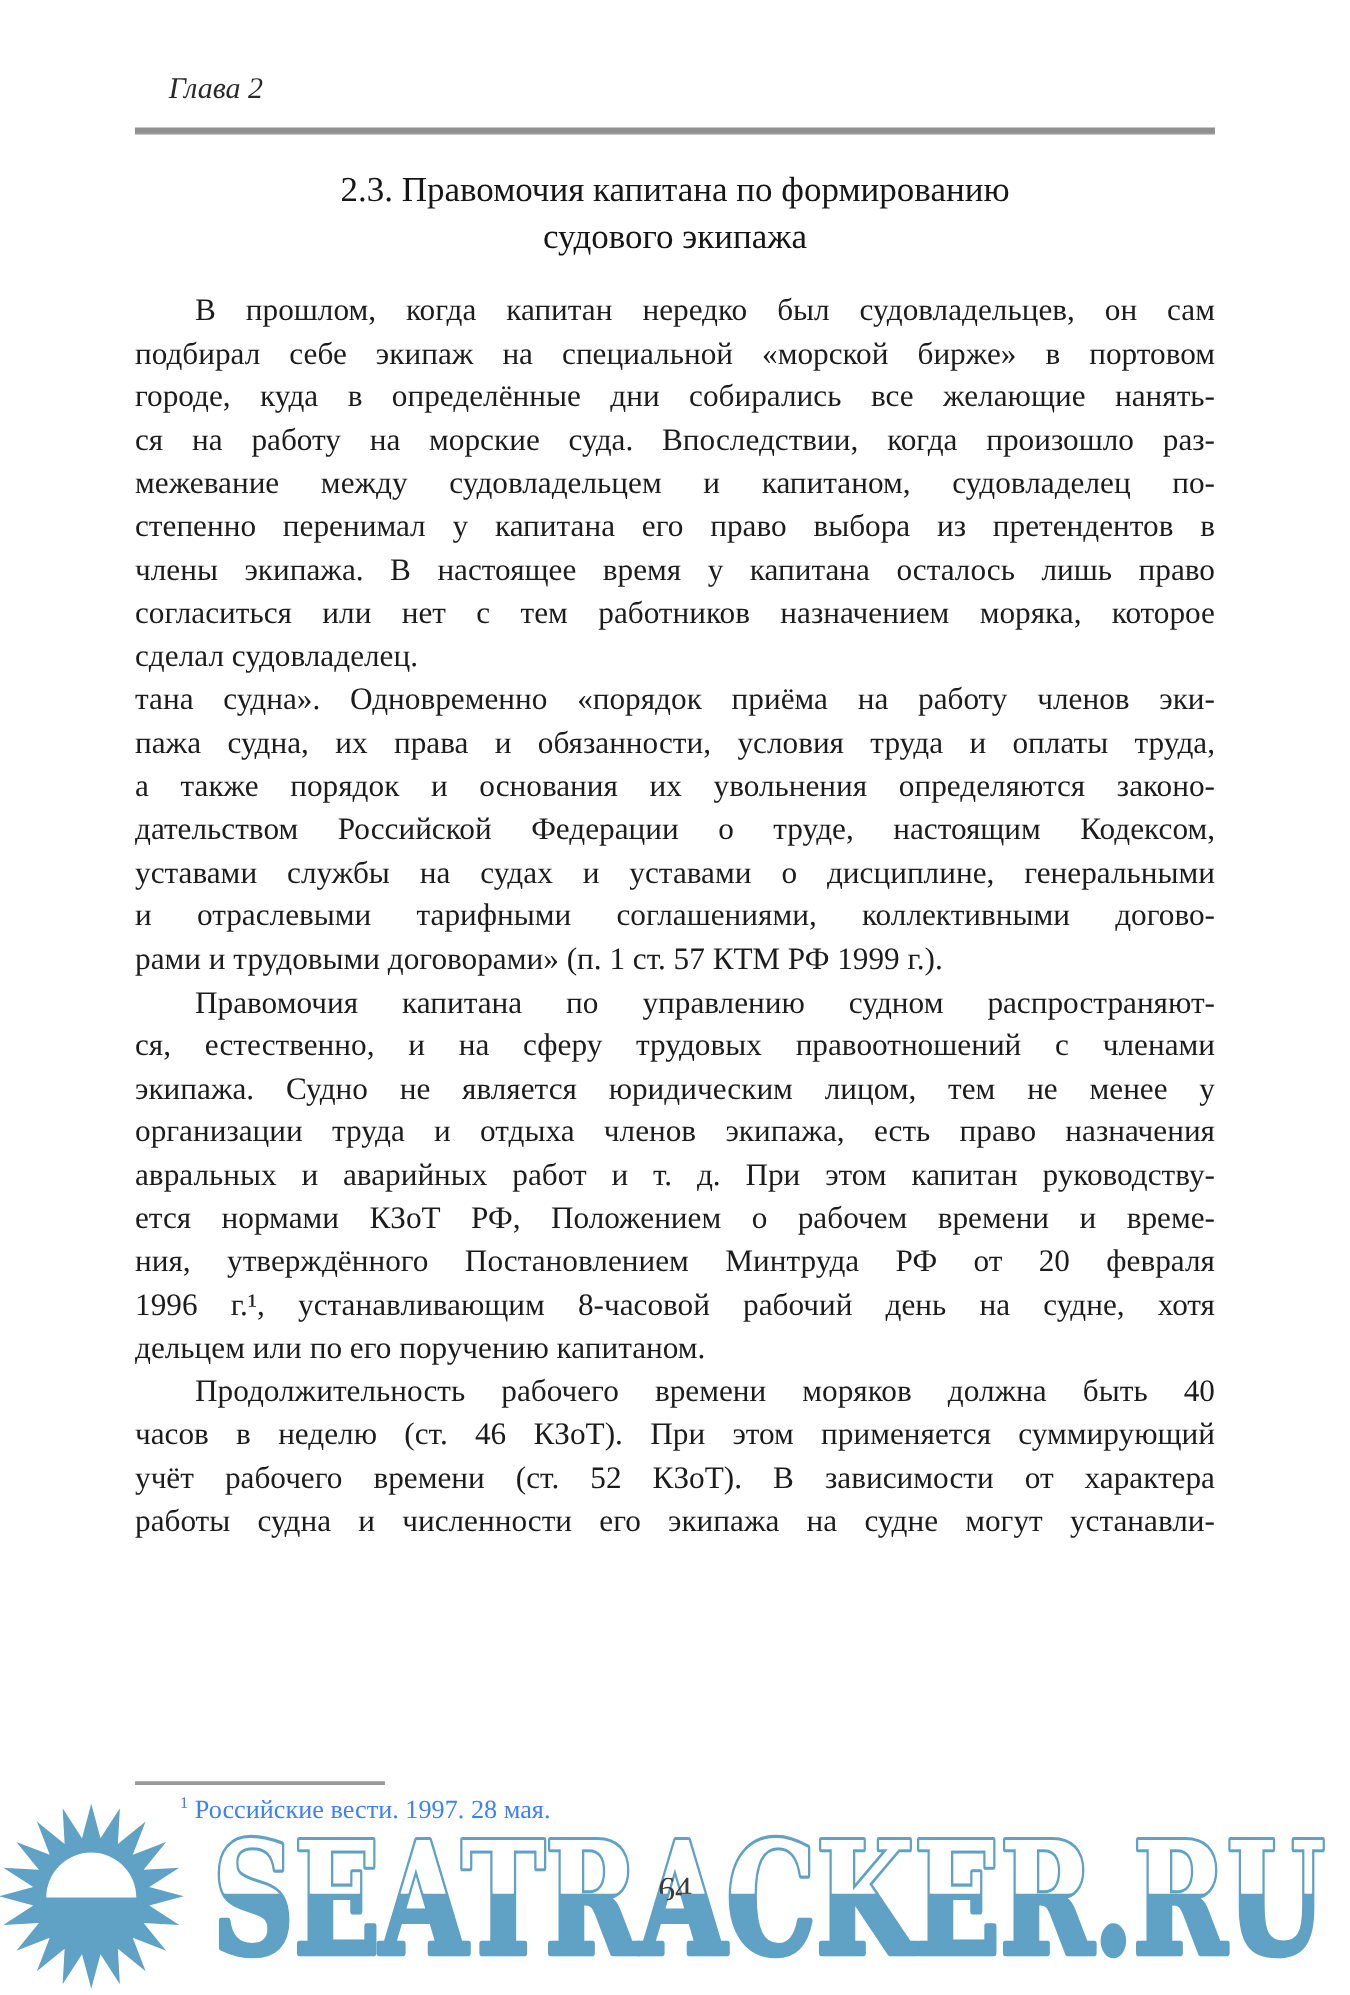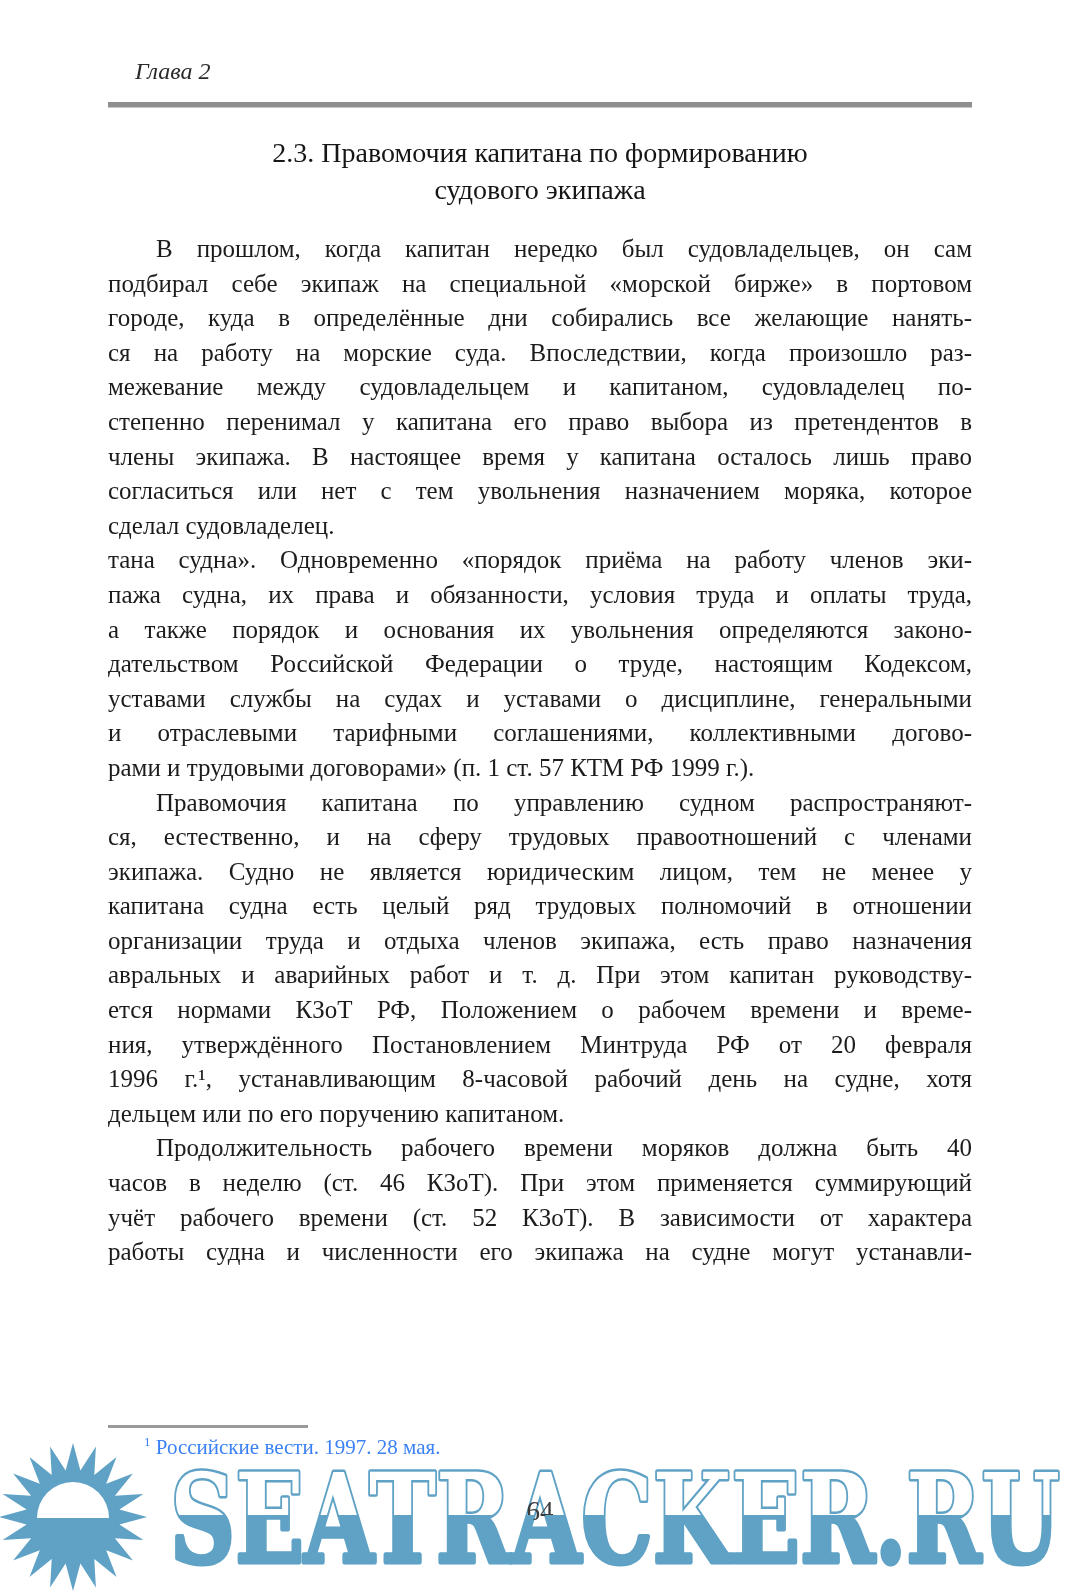--- a/index.html
+++ b/index.html
@@ -64,37 +64,36 @@
 
   <div class="body">
       <div>
         <div class="line first">В прошлом, когда капитан нередко был судовладельцев, он сам</div>
         <div class="line">подбирал себе экипаж на специальной «морской бирже» в портовом</div>
         <div class="line">городе, куда в определённые дни собирались все желающие нанять-</div>
         <div class="line">ся на работу на морские суда. Впоследствии, когда произошло раз-</div>
         <div class="line">межевание между судовладельцем и капитаном, судовладелец по-</div>
         <div class="line">степенно перенимал у капитана его право выбора из претендентов в</div>
         <div class="line">члены экипажа. В настоящее время у капитана осталось лишь право</div>
-        <div class="line">согласиться или нет с тем увольнения назначением моряка, которое</div>
+        <div class="line">согласиться или нет с тем работников назначением моряка, которое</div>
         <div class="line last">сделал судовладелец.</div>
       </div>
       <div>
         <div class="line">тана судна». Одновременно «порядок приёма на работу членов эки-</div>
         <div class="line">пажа судна, их права и обязанности, условия труда и оплаты труда,</div>
         <div class="line">а также порядок и основания их увольнения определяются законо-</div>
         <div class="line">дательством Российской Федерации о труде, настоящим Кодексом,</div>
         <div class="line">уставами службы на судах и уставами о дисциплине, генеральными</div>
         <div class="line">и отраслевыми тарифными соглашениями, коллективными догово-</div>
         <div class="line last">рами и трудовыми договорами» (п. 1 ст. 57 КТМ РФ 1999 г.).</div>
       </div>
       <div>
         <div class="line first">Правомочия капитана по управлению судном распространяют-</div>
         <div class="line">ся, естественно, и на сферу трудовых правоотношений с членами</div>
         <div class="line">экипажа. Судно не является юридическим лицом, тем не менее у</div>
-        <div class="line">капитана судна есть целый ряд трудовых полномочий в отношении</div>
         <div class="line">организации труда и отдыха членов экипажа, есть право назначения</div>
         <div class="line">авральных и аварийных работ и т. д. При этом капитан руководству-</div>
         <div class="line">ется нормами КЗоТ РФ, Положением о рабочем времени и време-</div>
         <div class="line">ния, утверждённого Постановлением Минтруда РФ от 20 февраля</div>
         <div class="line">1996 г.¹, устанавливающим 8-часовой рабочий день на судне, хотя</div>
         <div class="line last">дельцем или по его поручению капитаном.</div>
       </div>
       <div>
         <div class="line first">Продолжительность рабочего времени моряков должна быть 40</div>
         <div class="line">часов в неделю (ст. 46 КЗоТ). При этом применяется суммирующий</div>

